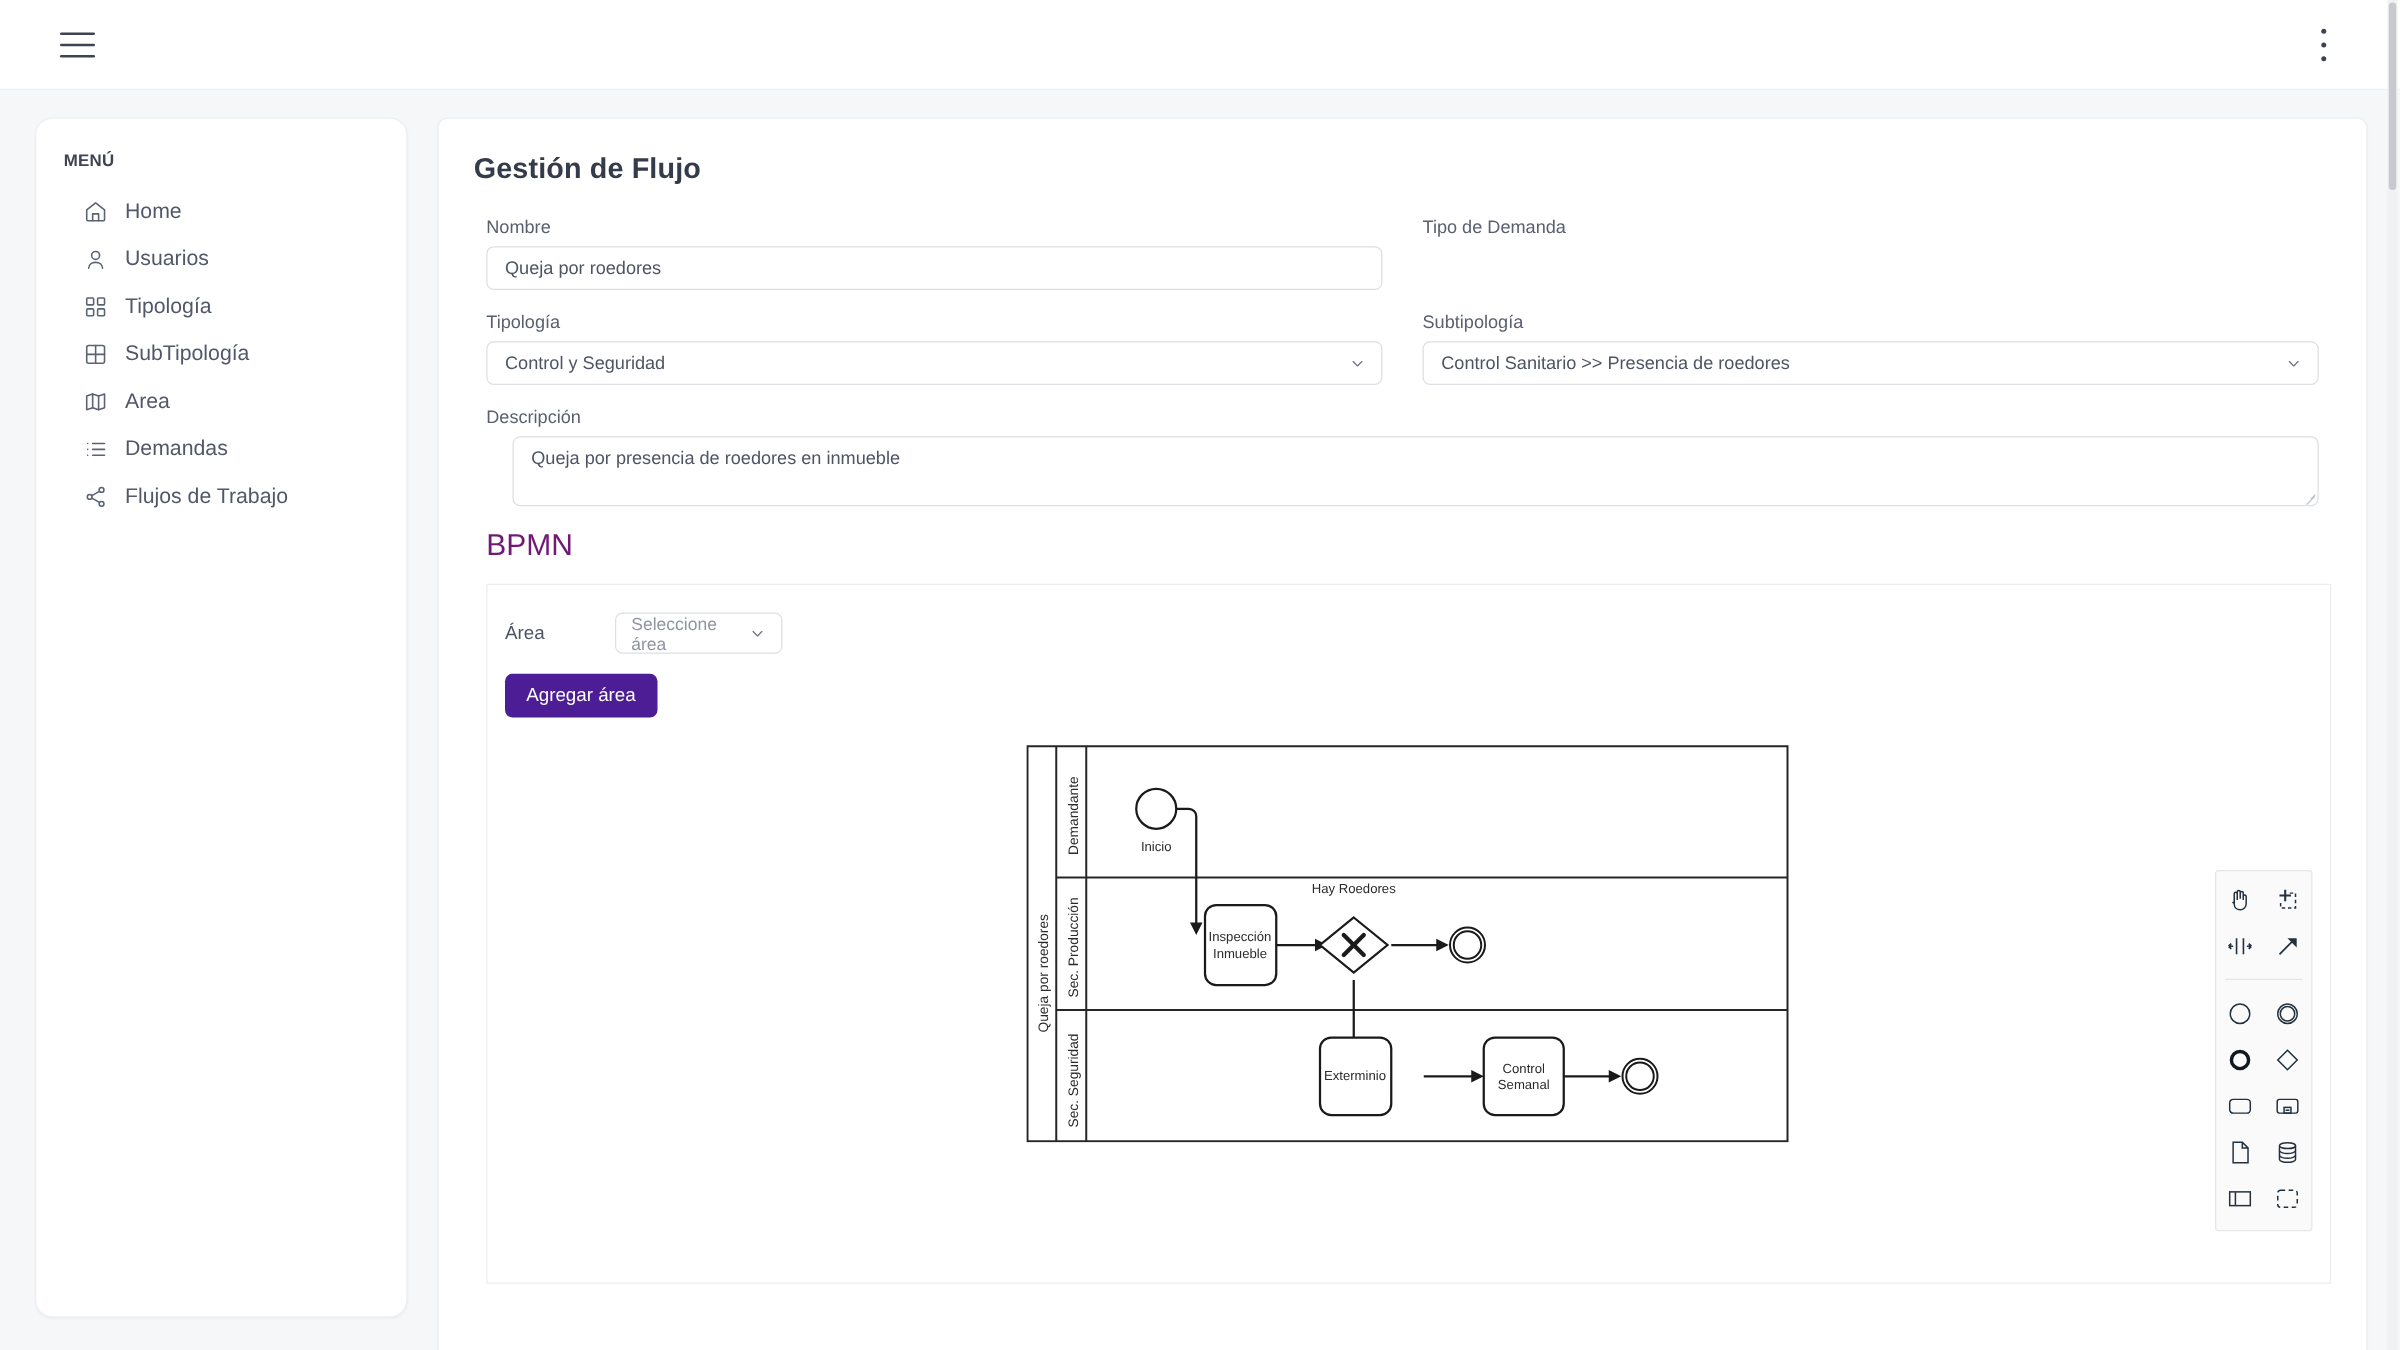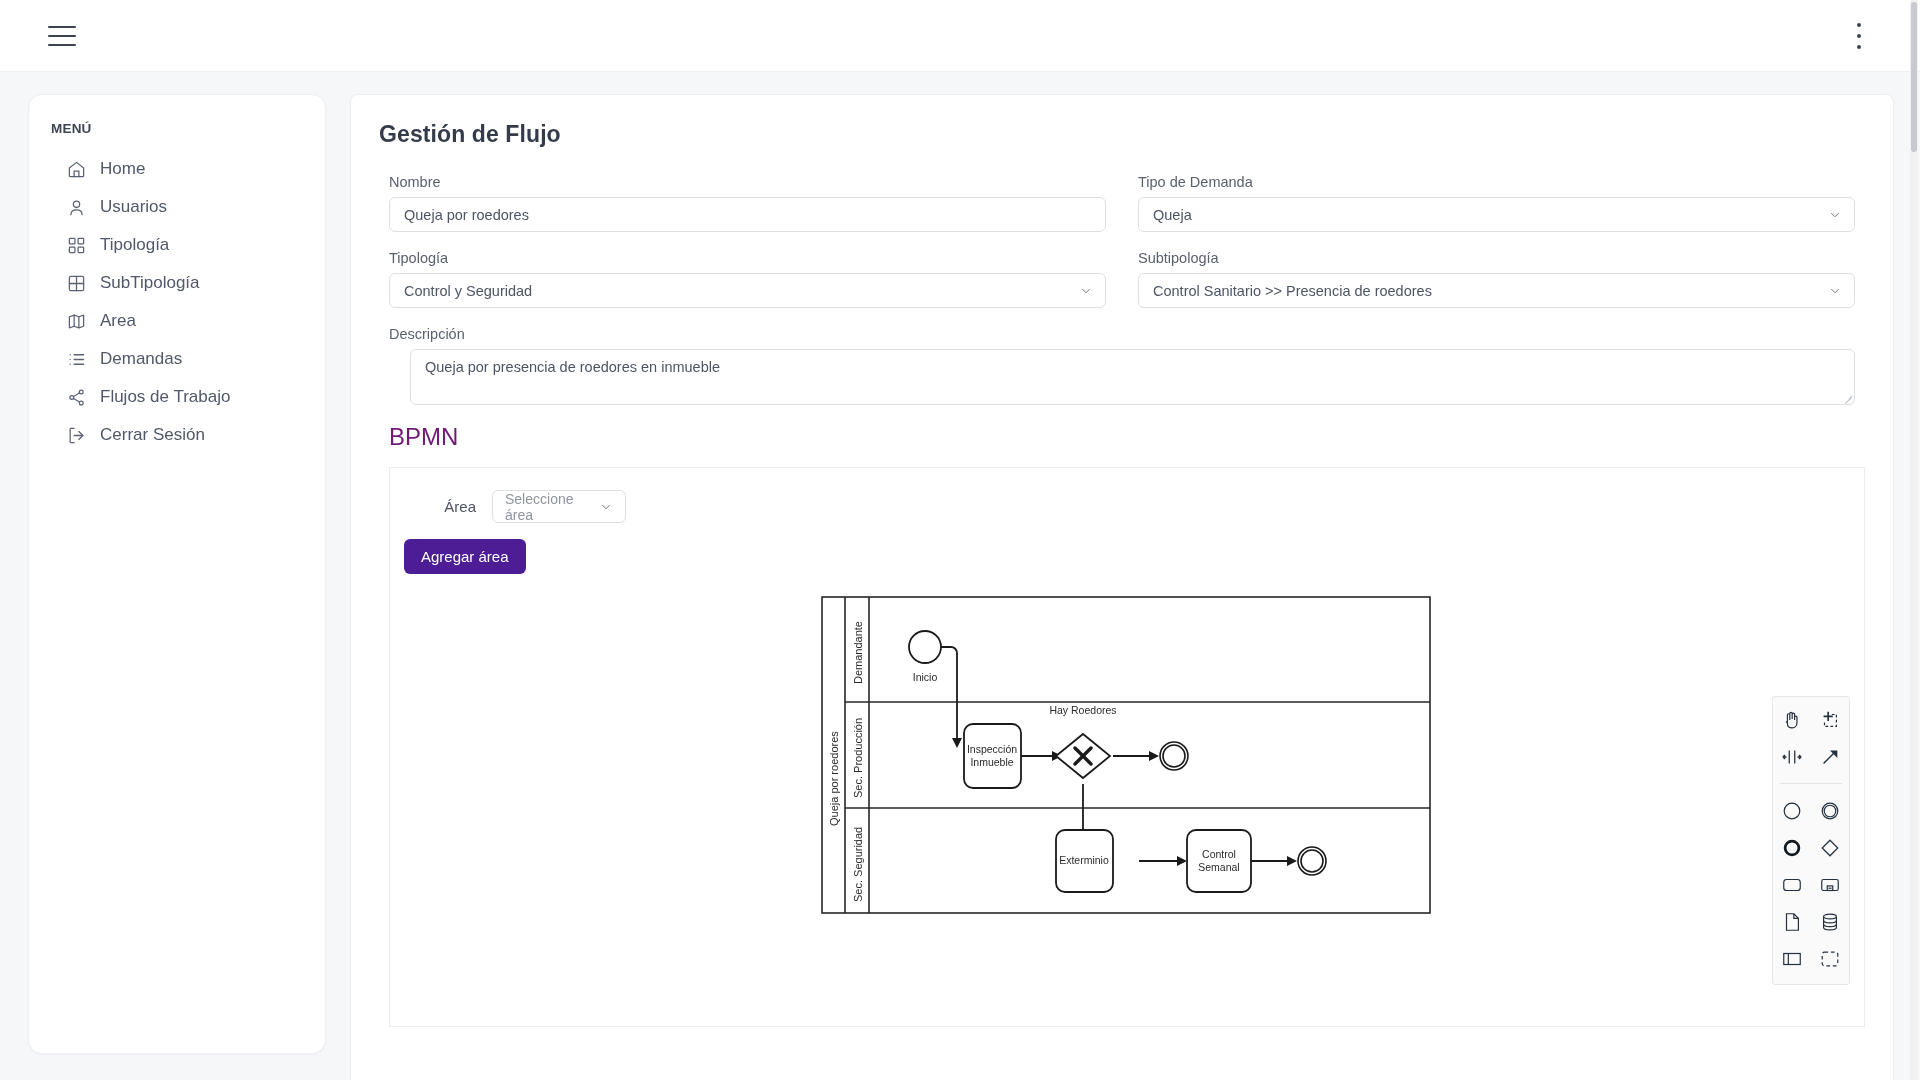--- a/index.html
+++ b/index.html
@@ -89,21 +89,21 @@
   .section-title { font-size: 24px; color: #701a75; margin: 16px 0 16px 10px; font-weight: normal; }
 
   .bpmn-panel {
     border: 1px solid #ebedef; border-top: 1px solid #ebedef;
     margin: 0 0 0 10px;
     padding: 22px 0 0 0;
     position: relative;
     height: 560px;
   }
   .area-row { display: flex; align-items: center; gap: 16px; padding-left: 14px; }
-  .area-label { font-size: 15px; color: #4b5261; width: 72px; text-align: right; }
+  .area-label { font-size: 15px; color: #4b5261; width: 72px; }
   .area-select {
     width: 134px; height: 33px; border: 1px solid #dcdfe4; border-radius: 6px;
     display: flex; align-items: center; padding: 0 30px 0 12px;
     font-size: 14px; color: #8e95a1; position: relative; cursor: pointer;
   }
   .btn-primary {
     margin: 16px 0 0 14px;
     background: #4c1d95; color: #fff; border: none; border-radius: 6px;
     padding: 0 17px; height: 35px; font-size: 15px; cursor: pointer;
     font-family: "Liberation Sans", sans-serif;
@@ -219,51 +219,35 @@
         <svg viewBox="0 0 24 24">
             <circle cx="18" cy="5" r="2.4"></circle>
             <circle cx="6" cy="12" r="2.4"></circle>
             <circle cx="18" cy="19" r="2.4"></circle>
             <path d="M8.2 10.8l7.6-4.4M8.2 13.2l7.6 4.4"></path>
           </svg>
       </span>
       <span>Flujos de Trabajo</span>
     </a>
 
-    <a class="nav-item">
-      <span class="ico">
-        <svg viewBox="0 0 24 24">
-            <path d="M9 3H5a1 1 0 0 0-1 1v16a1 1 0 0 0 1 1h4"></path>
-            <path d="M15 17l5-5-5-5"></path>
-            <path d="M20 12H9"></path>
-          </svg>
-      </span>
-      <span>Cerrar Sesión</span>
-    </a>
   </nav>
 
   <section class="main">
     <h1 class="page-title">Gestión de Flujo</h1>
 
     <div class="grid2">
       <div class="field">
         <label class="flabel">Nombre</label>
         <div class="ctl">
           <span>Queja por roedores</span>
         </div>
       </div>
 
       <div class="field">
         <label class="flabel">Tipo de Demanda</label>
-        <div class="ctl select">
-          <span>Queja</span>
-          <span class="chev"><svg viewBox="0 0 24 24">
-                <path d="M6 9l6 6 6-6"></path>
-              </svg></span>
-        </div>
       </div>
 
       <div class="field">
         <label class="flabel">Tipología</label>
         <div class="ctl select">
           <span>Control y Seguridad</span>
           <span class="chev"><svg viewBox="0 0 24 24">
                 <path d="M6 9l6 6 6-6"></path>
               </svg></span>
         </div>

